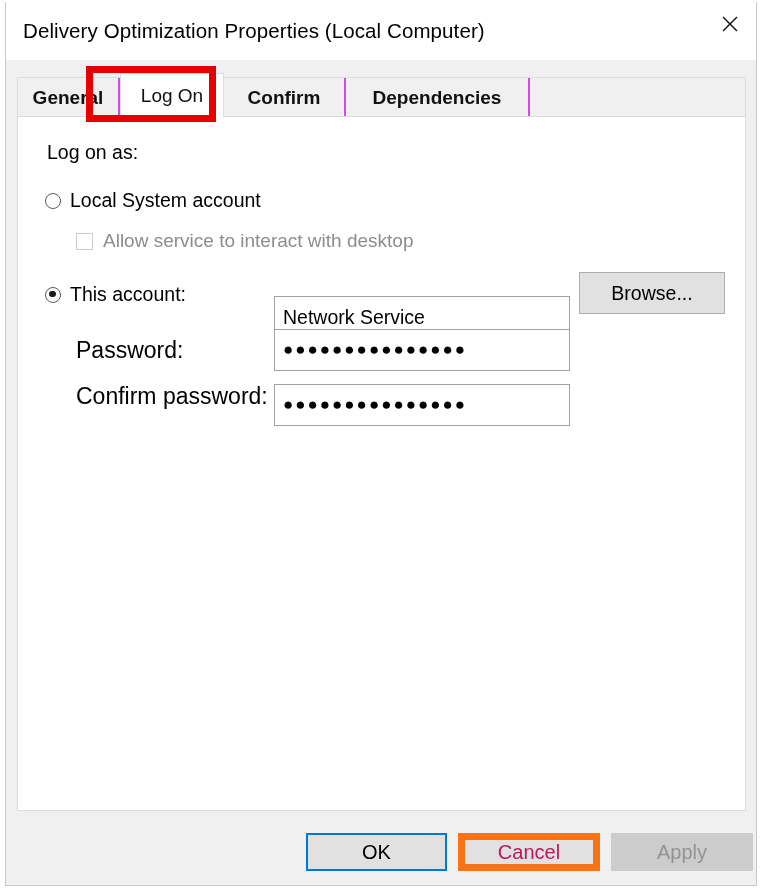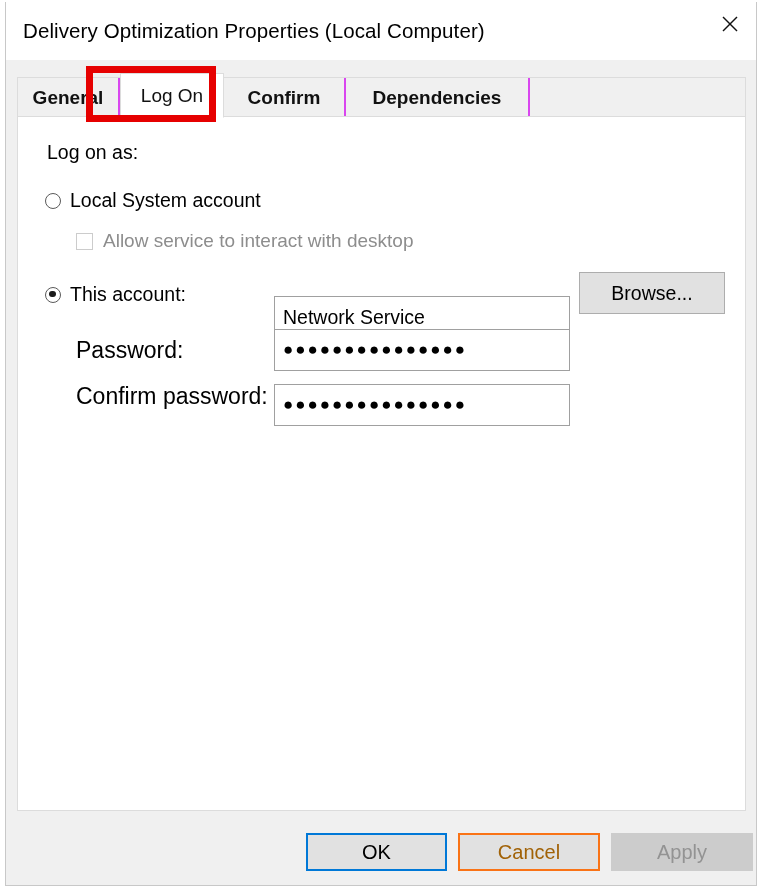--- a/index.html
+++ b/index.html
@@ -243,22 +243,22 @@
     white-space: nowrap;
     cursor: default;
   }
   .btn-default {
     background: #e1e1e1;
     border: 2px solid #0078d7;
     color: #000000;
   }
   .btn-normal {
     background: #e1e1e1;
-    border: 2px solid #f97316;
-    color: #a16207;
+    border: 7px solid #f97316;
+    color: #be185d;
   }
   .btn-disabled {
     background: #cccccc;
     border: 1px solid #cccccc;
     color: #939393;
   }
 </style>
 </head>
 <body>
 

